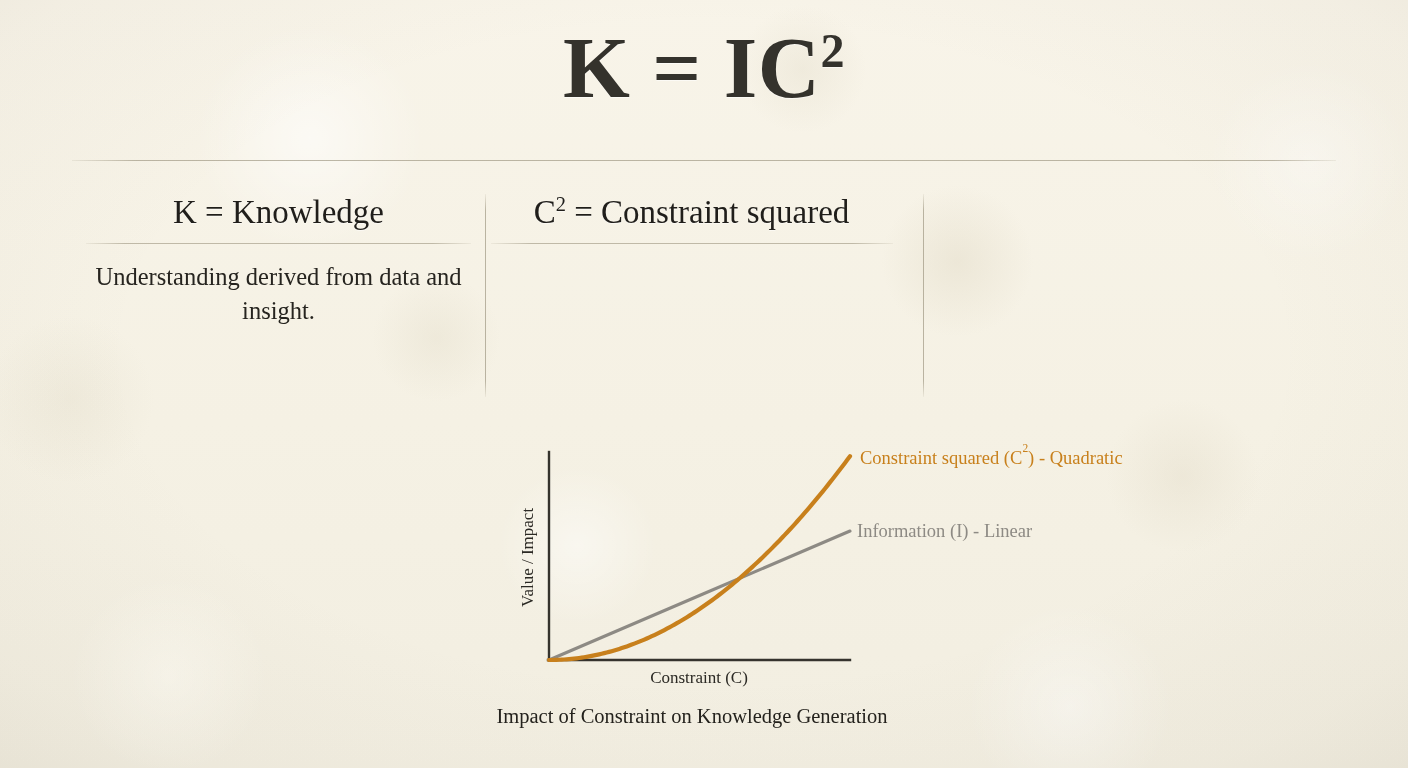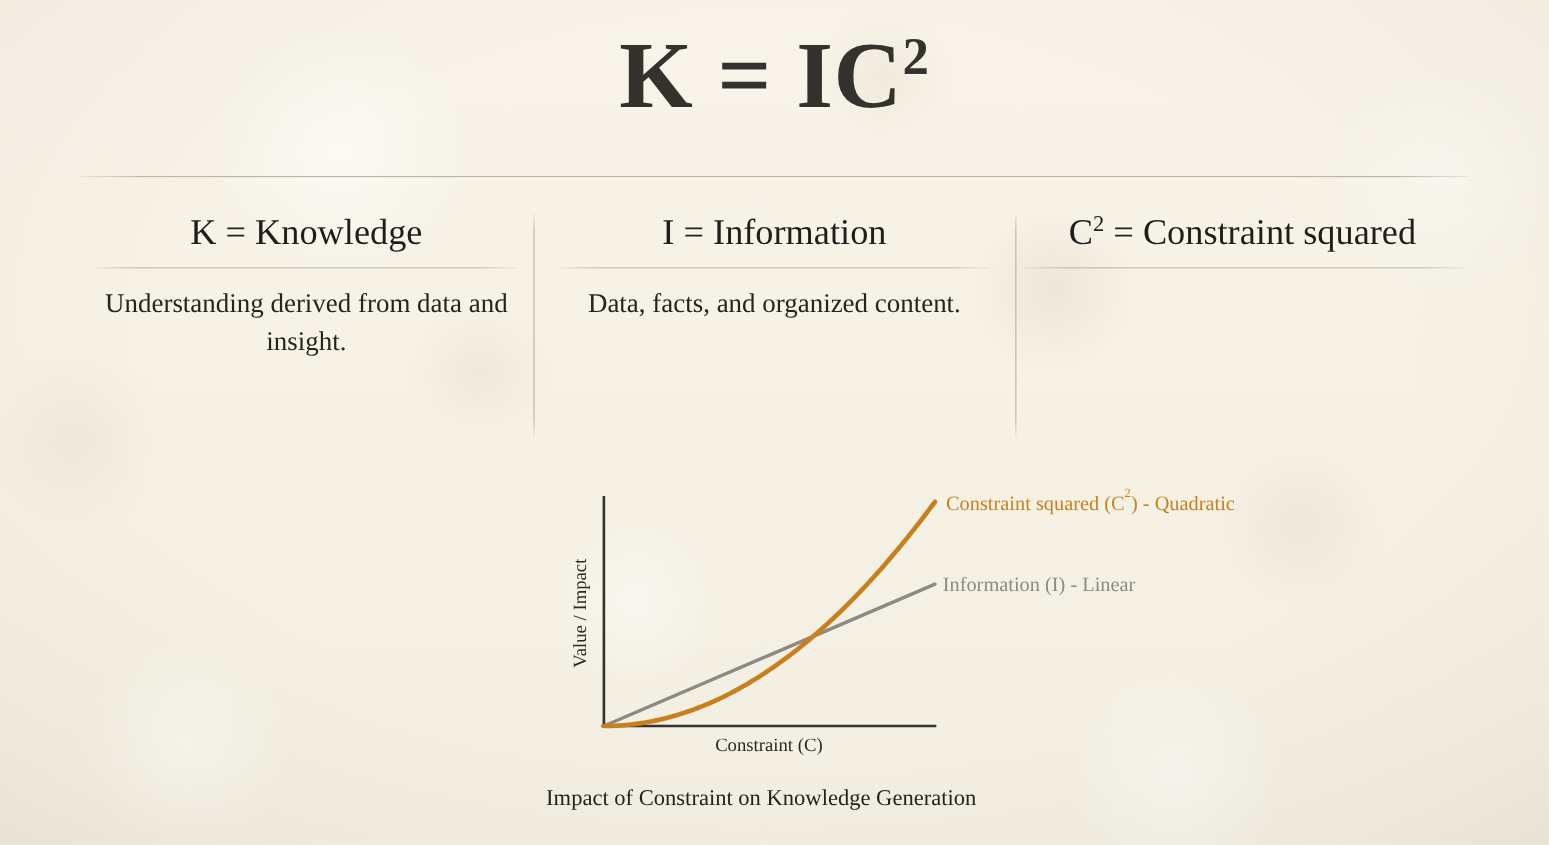--- a/index.html
+++ b/index.html
@@ -191,21 +191,20 @@
     baseline-shift: super;
   }
   #chart-caption {
     position: absolute;
     left: 0;
     top: 275px;
     width: 1384px;
     text-align: center;
     font-size: 20.5px;
     color: #24221d;
-    margin-top: 10px;
   }
 </style>
 </head>
 <body>
 
 <div id="slide">
 
   <div id="vignette"></div>
 
   <div id="title-block">
@@ -215,25 +214,20 @@
   <div id="top-rule"></div>
 
   <div id="columns">
 
     <div class="col c1">
       <div class="col-title">K = Knowledge</div>
       <div class="col-rule"></div>
       <div class="col-desc">Understanding derived from data and insight.</div>
     </div>
 
-    <div class="col c2">
-      <div class="col-title">I = Information</div>
-      <div class="col-rule"></div>
-      <div class="col-desc">Data, facts, and organized content.</div>
-    </div>
 
     <div class="col c3">
       <div class="col-title"><span>C</span><span class="sup">2</span><span> = Constraint squared</span></div>
       <div class="col-rule"></div>
     </div>
 
     <div class="col-divider" id="divider-1"></div>
     <div class="col-divider" id="divider-2"></div>
   </div>
 

